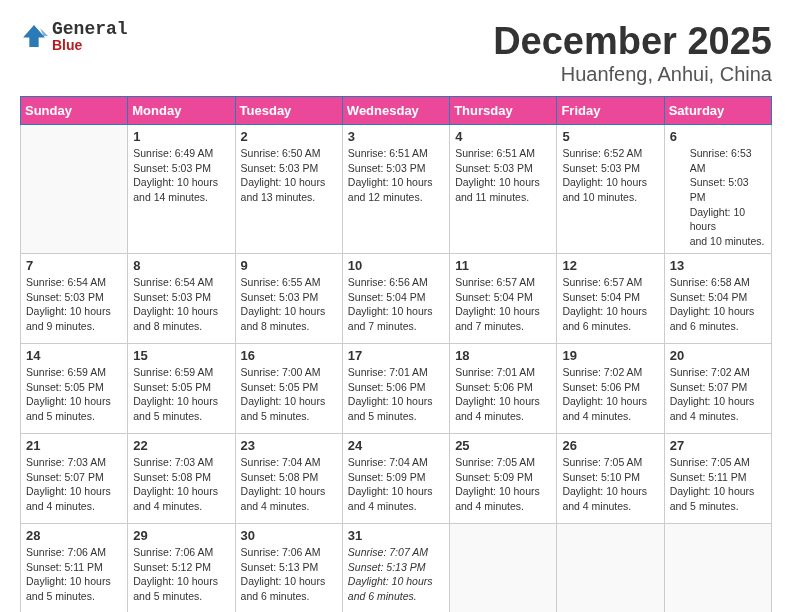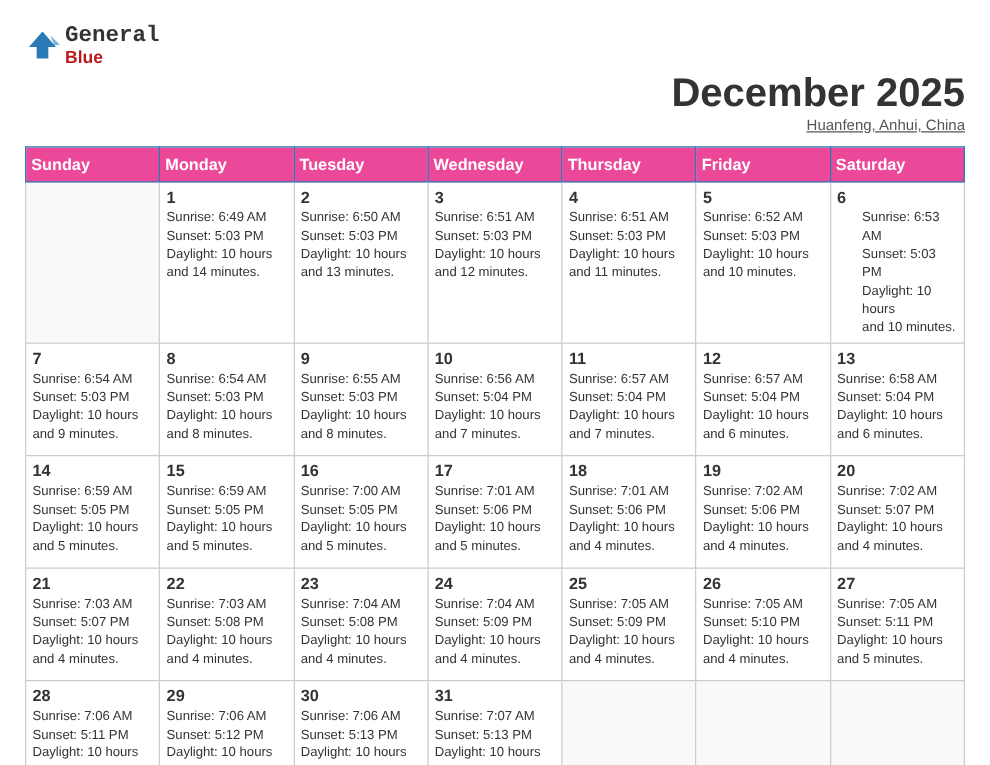--- a/index.html
+++ b/index.html
@@ -35,29 +35,27 @@
       line-height: 1;
     }
     .logo-icon {
       width: 28px;
       height: 28px;
     }
     .title-block {
       text-align: right;
     }
     .month-title {
-      font-size: 32px;
+      font-size: 38px;
       font-weight: bold;
       color: #333;
-      margin-top: 36px;
     }
     .location-title {
-      font-size: 12px;
+      font-size: 20px;
       color: #555;
-      text-decoration: underline;
     }
     .calendar {
       width: 100%;
       border-collapse: collapse;
       table-layout: fixed;
     }
     .calendar th {
       background-color: #ec4899;
       color: #fff;
       font-size: 13px;
@@ -338,21 +336,21 @@
         </td>
         <td>
           <span class="day-num">30</span>
           <div class="day-info" style="white-space: pre-line;">Sunrise: 7:06 AM
 Sunset: 5:13 PM
 Daylight: 10 hours
 and 6 minutes.</div>
         </td>
         <td>
           <span class="day-num">31</span>
-          <div class="day-info" style="white-space: pre-line;">Sunrise: 7:07 AM
+          <div class="day-info" style="white-space: pre-line; font-style: italic;">Sunrise: 7:07 AM
 Sunset: 5:13 PM
 Daylight: 10 hours
 and 6 minutes.</div>
         </td>
         <td class="empty"></td>
         <td class="empty"></td>
         <td class="empty"></td>
       </tr>
     </tbody>
 </table>

